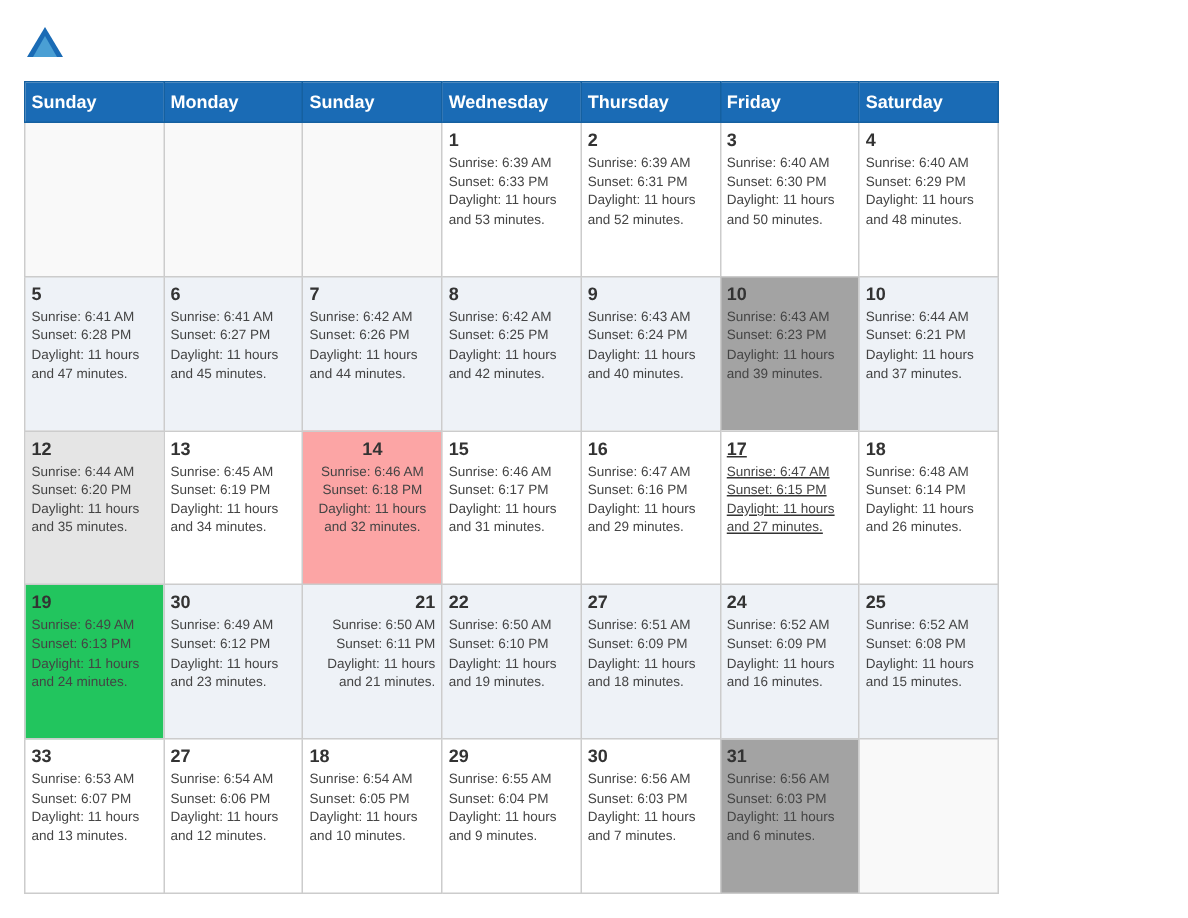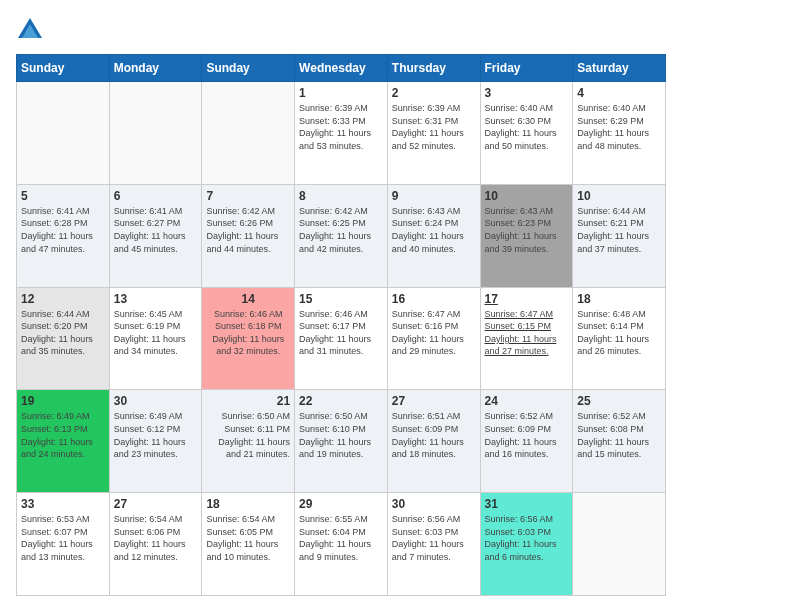--- a/index.html
+++ b/index.html
@@ -349,21 +349,21 @@
 Daylight: 11 hours
 and 9 minutes.</div>
           </td>
           <td style="background: rgb(255, 255, 255);">
             <span class="day-number">30</span>
             <div class="day-info" style="white-space: pre-line;">Sunrise: 6:56 AM
 Sunset: 6:03 PM
 Daylight: 11 hours
 and 7 minutes.</div>
           </td>
-          <td style="background: #5eead4;">
+          <td style="background: #a3a3a3;">
             <span class="day-number">31</span>
             <div class="day-info" style="white-space: pre-line;">Sunrise: 6:56 AM
 Sunset: 6:03 PM
 Daylight: 11 hours
 and 6 minutes.</div>
           </td>
           <td class="empty"></td>
         </tr>
       </tbody>
   </table>

